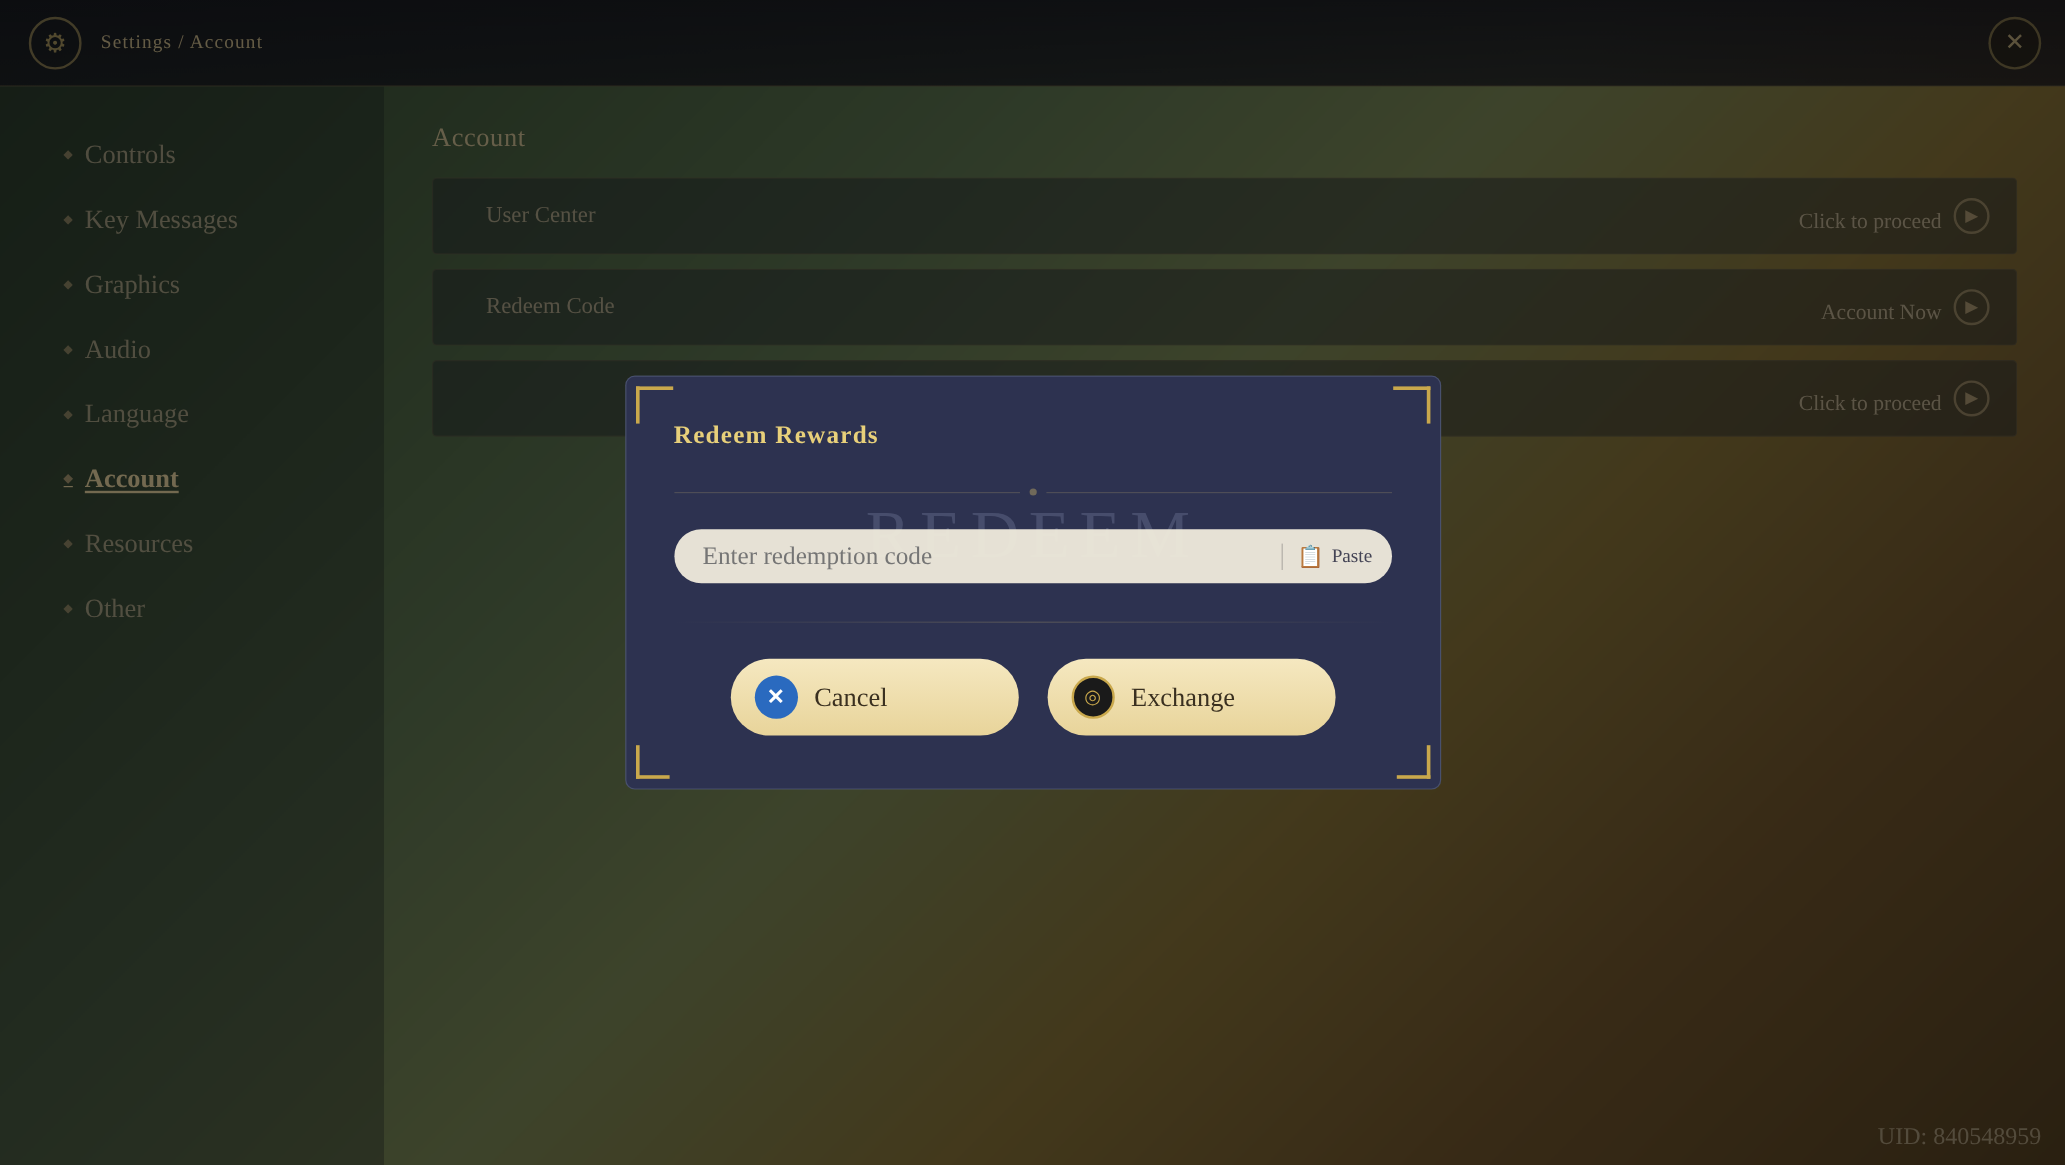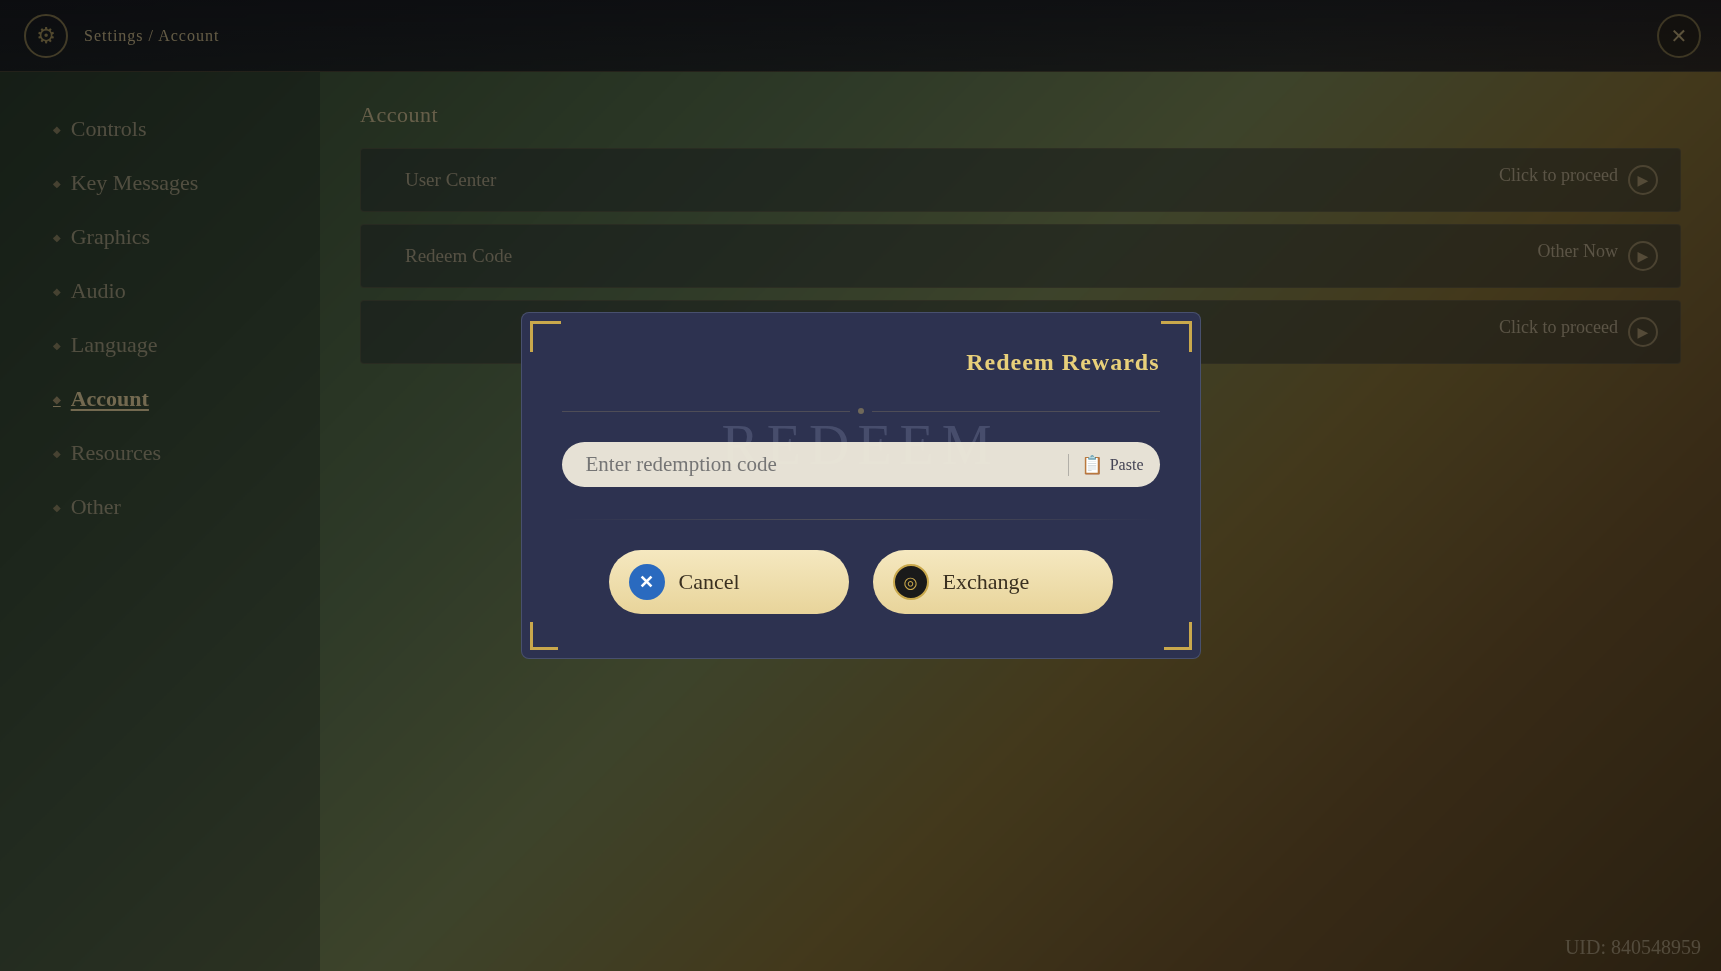--- a/index.html
+++ b/index.html
@@ -145,21 +145,21 @@
     }
 
     .menu-row-label {
       color: rgba(200,185,155,0.8);
       font-size: 19px;
       margin-left: 22px;
     }
 
     .menu-row-action {
       display: flex;
-      align-items: flex-start;
+      align-items: flex-end;
       gap: 10px;
       color: rgba(200,185,155,0.85);
       font-size: 18px;
     }
 
     .arrow-circle {
       width: 30px;
       height: 30px;
       border: 2px solid rgba(180,160,120,0.7);
       border-radius: 50%;
@@ -228,23 +228,23 @@
       bottom: 8px; left: 8px;
       border-width: 0 0 3px 3px;
     }
 
     .modal-corner-br {
       bottom: 8px; right: 8px;
       border-width: 0 3px 3px 0;
     }
 
     .modal-title {
-      text-align: right;
+      text-align: left;
       color: #e8d07a;
-      font-size: 24px;
+      font-size: 21px;
       font-weight: bold;
       margin-bottom: 32px;
       letter-spacing: 1px;
     }
 
     .modal-divider-top {
       display: flex;
       align-items: center;
       gap: 8px;
       margin-bottom: 28px;
@@ -427,21 +427,21 @@
       <span class="menu-row-label">User Center</span>
       <div class="menu-row-action">
         <span>Click to proceed</span>
         <div class="arrow-circle">▶</div>
       </div>
     </div>
 
     <div class="menu-row">
       <span class="menu-row-label">Redeem Code</span>
       <div class="menu-row-action">
-        <span>Other Now</span>
+        <span>Account Now</span>
         <div class="arrow-circle">▶</div>
       </div>
     </div>
 
     <div class="menu-row">
       <span class="menu-row-label"></span>
       <div class="menu-row-action">
         <span>Click to proceed</span>
         <div class="arrow-circle">▶</div>
       </div>

